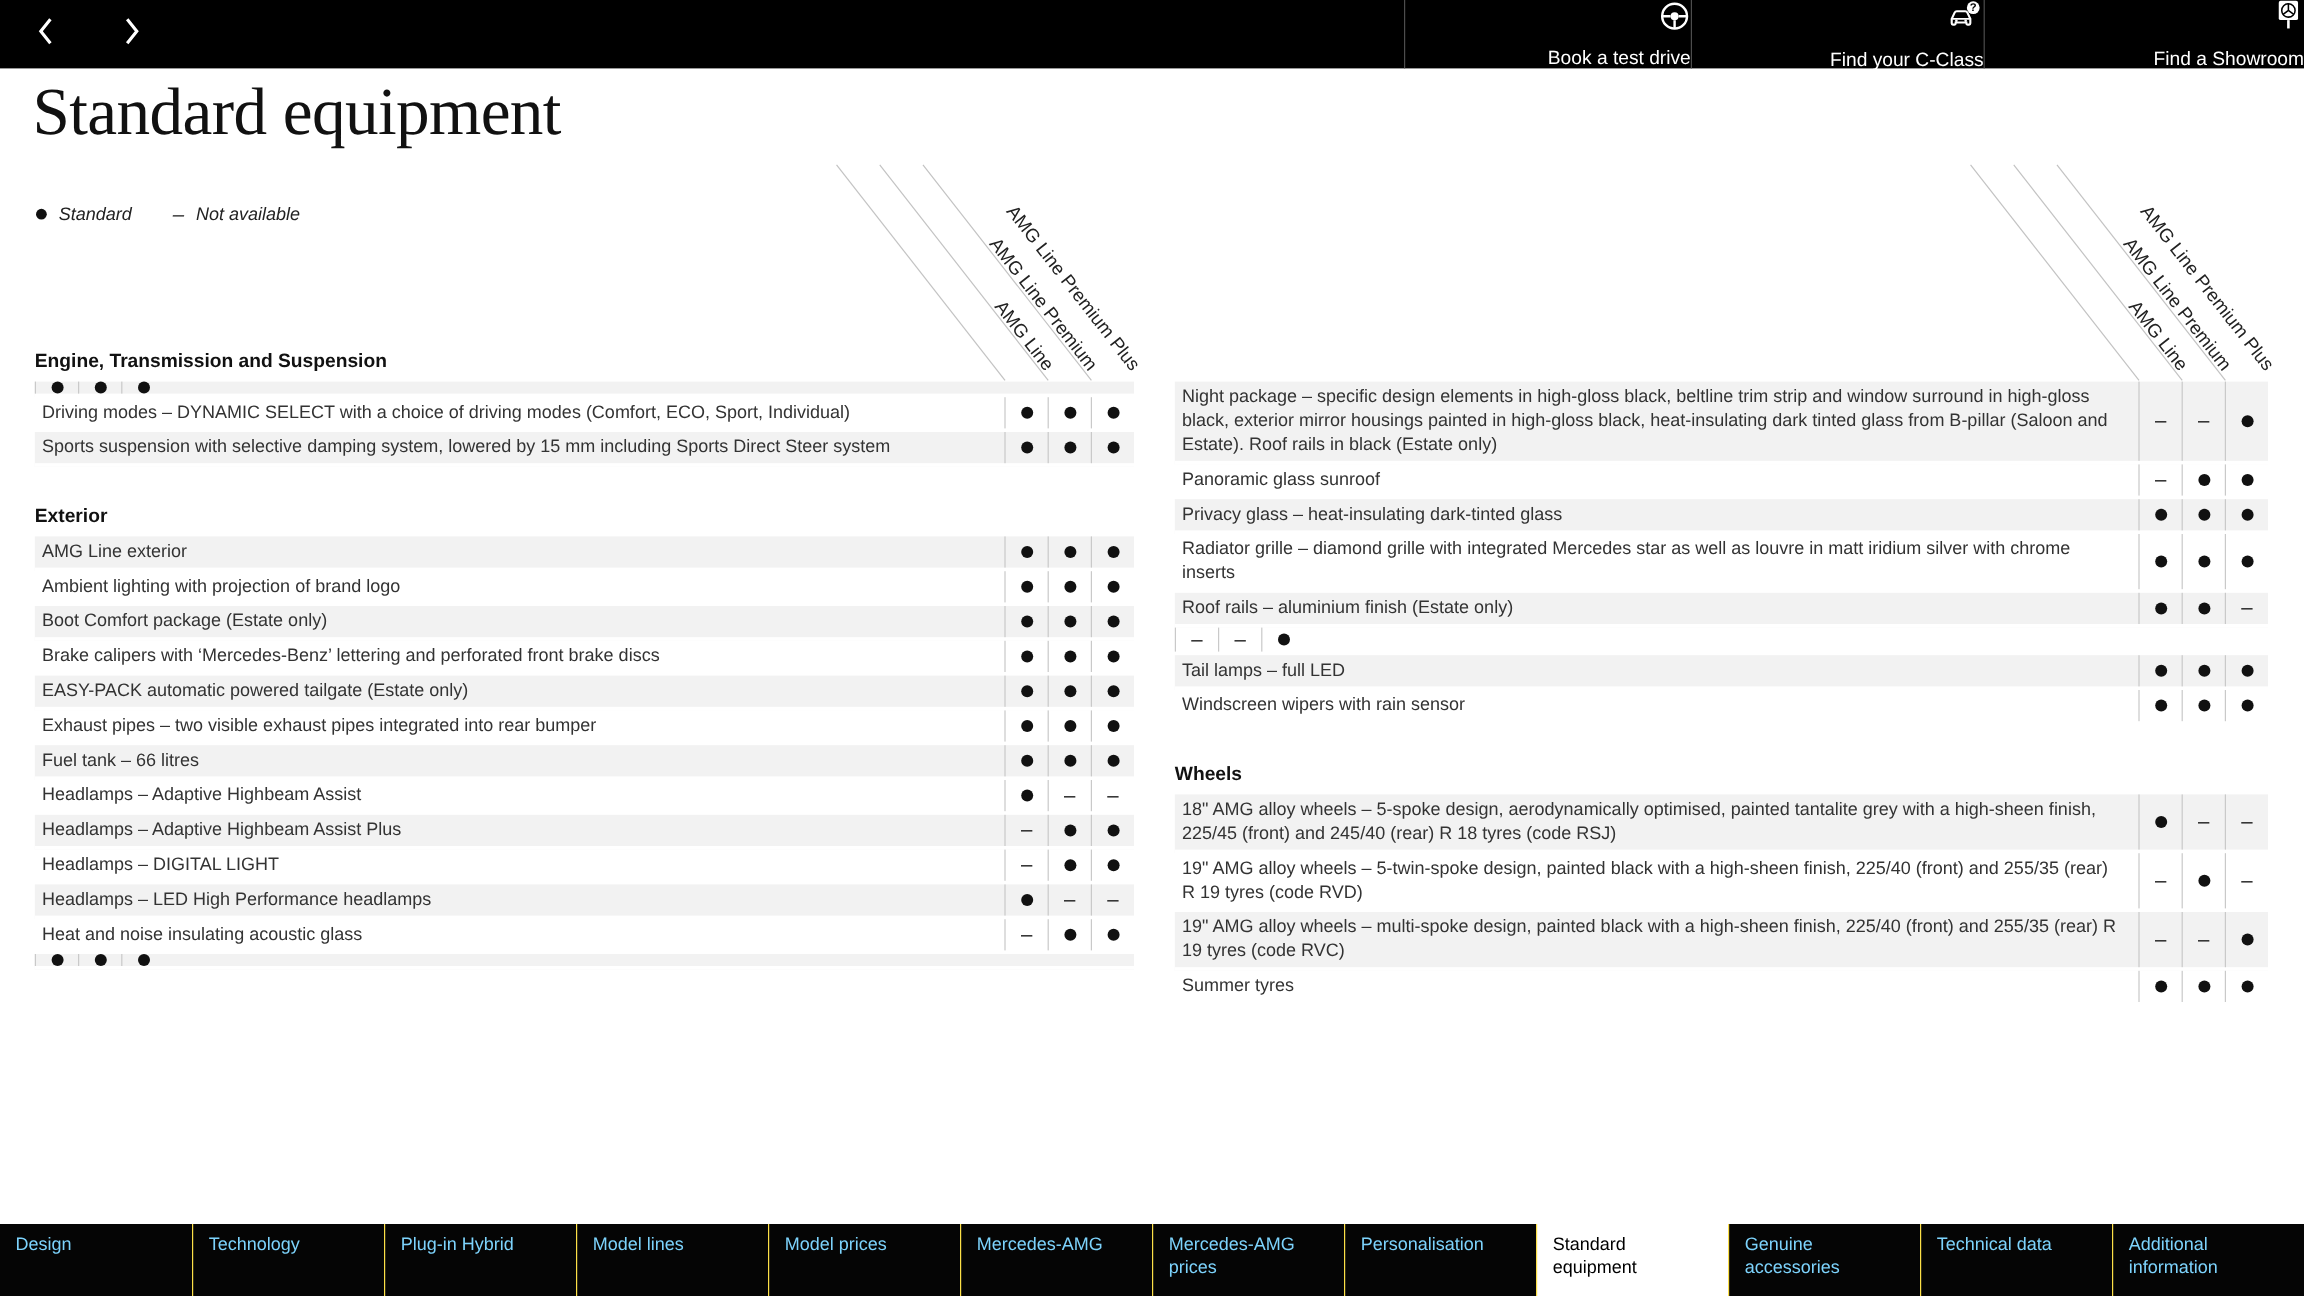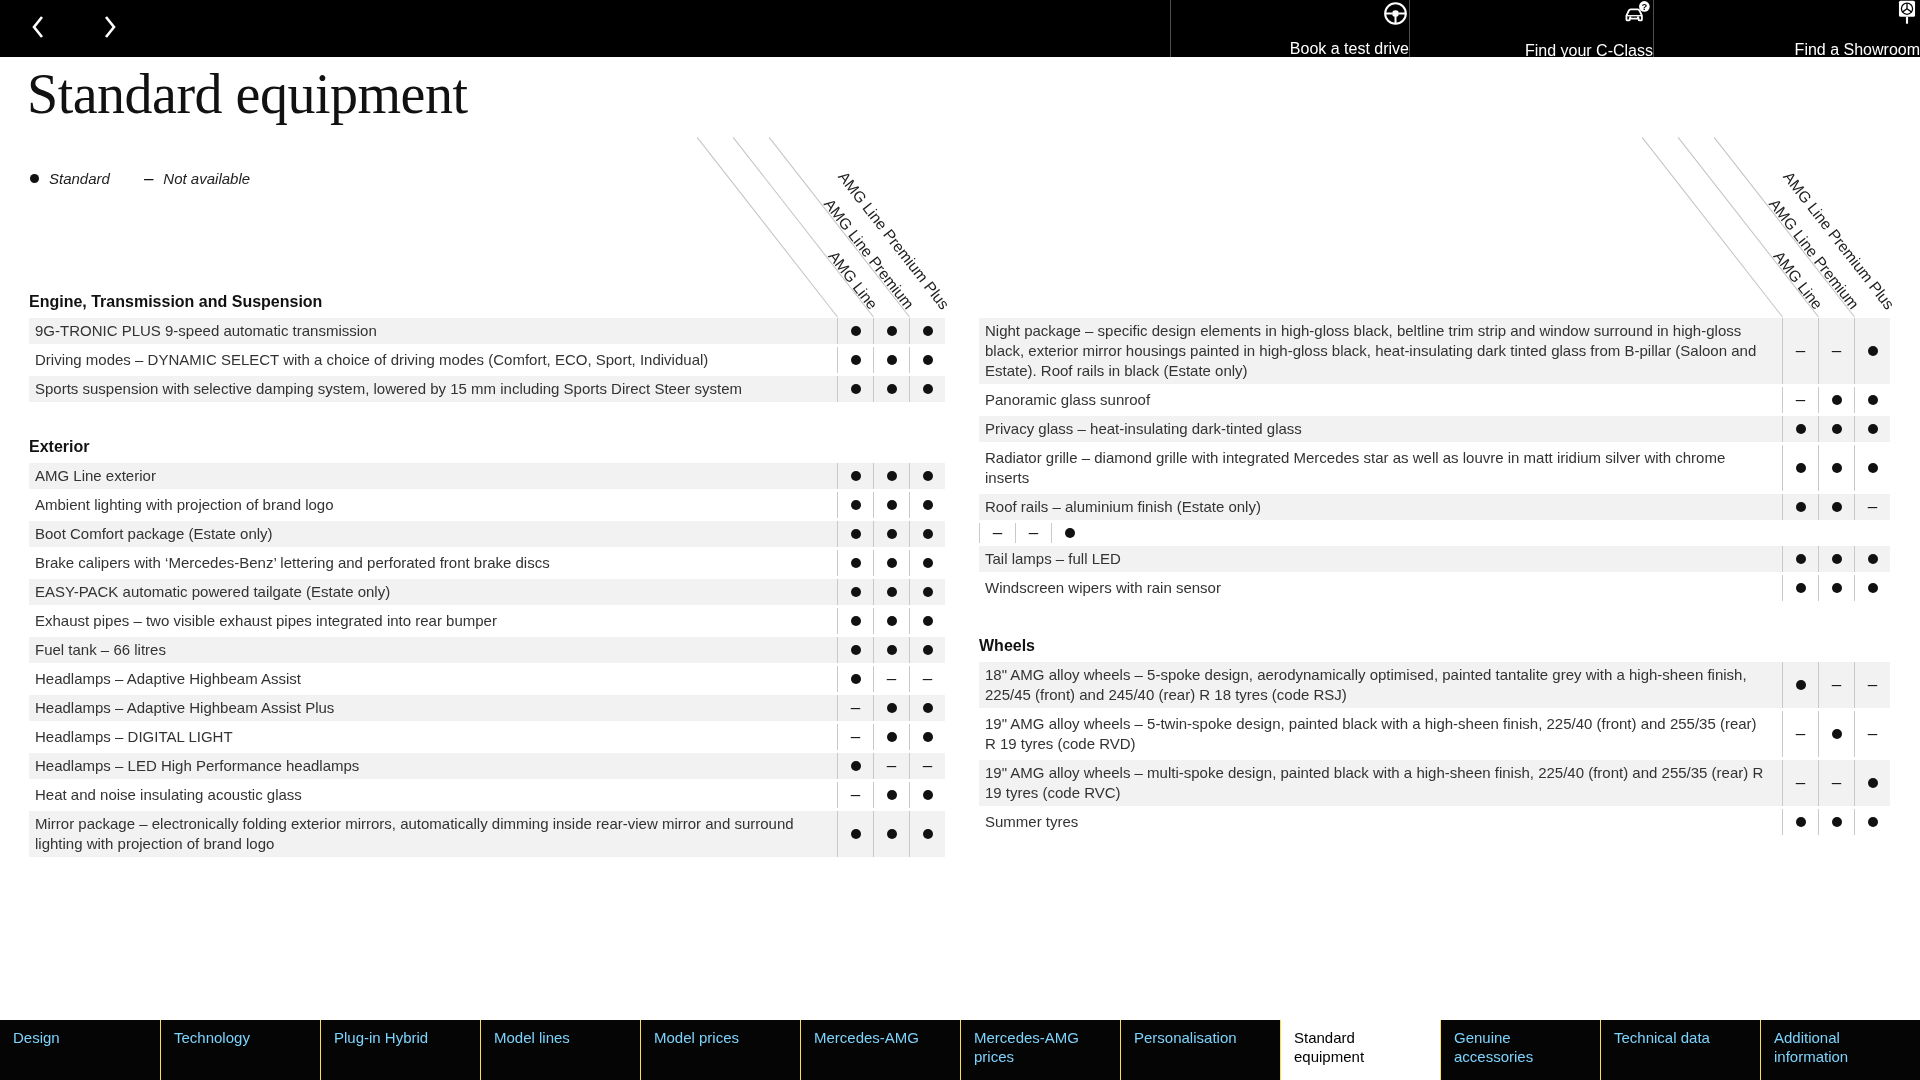--- a/index.html
+++ b/index.html
@@ -140,21 +140,20 @@
     <div class="diag-line" data-interactable="false" style="left: 839px;"></div>
     <div class="diag-label" data-interactable="false" style="right: 42px;">AMG Line Premium</div>
     <div class="diag-line" data-interactable="false" style="left: 875px;"></div>
     <div class="diag-label" data-interactable="false" style="right: 6px;">AMG Line Premium Plus</div>
   </div>
 
 <div class="equip-table" id="left-table" data-interactable="false">
     <div class="section" data-interactable="false">
       <div class="section-title" data-interactable="false">Engine, Transmission and Suspension</div>
       <div class="row stripe" data-interactable="false">
-        <div class="row-label" data-interactable="false">9G-TRONIC PLUS 9-speed automatic transmission</div>
         <div class="cell" data-interactable="false">
           <span class="dot" data-interactable="false"></span>
         </div>
         <div class="cell" data-interactable="false">
           <span class="dot" data-interactable="false"></span>
         </div>
         <div class="cell" data-interactable="false">
           <span class="dot" data-interactable="false"></span>
         </div>
       </div>
@@ -323,21 +322,20 @@
           <span class="dash" data-interactable="false">–</span>
         </div>
         <div class="cell" data-interactable="false">
           <span class="dot" data-interactable="false"></span>
         </div>
         <div class="cell" data-interactable="false">
           <span class="dot" data-interactable="false"></span>
         </div>
       </div>
       <div class="row stripe" data-interactable="false">
-        <div class="row-label" data-interactable="false">Mirror package – electronically folding exterior mirrors, automatically dimming inside rear-view mirror and surround lighting with projection of brand logo</div>
         <div class="cell" data-interactable="false">
           <span class="dot" data-interactable="false"></span>
         </div>
         <div class="cell" data-interactable="false">
           <span class="dot" data-interactable="false"></span>
         </div>
         <div class="cell" data-interactable="false">
           <span class="dot" data-interactable="false"></span>
         </div>
       </div>

